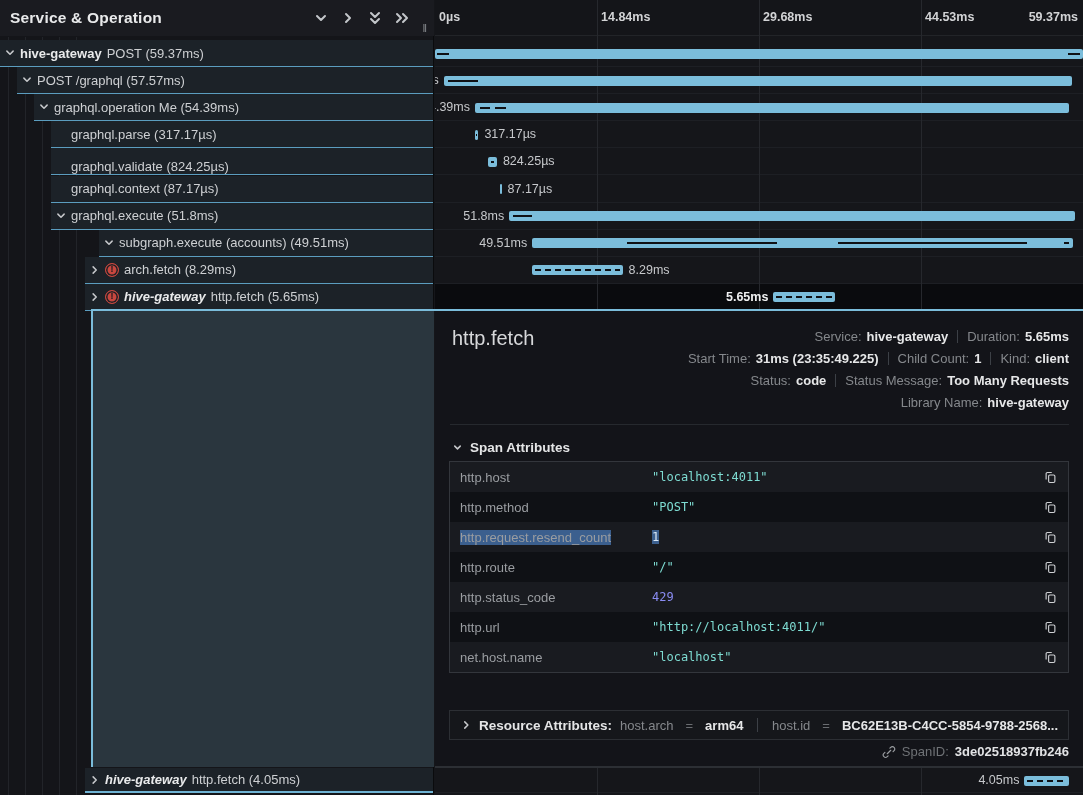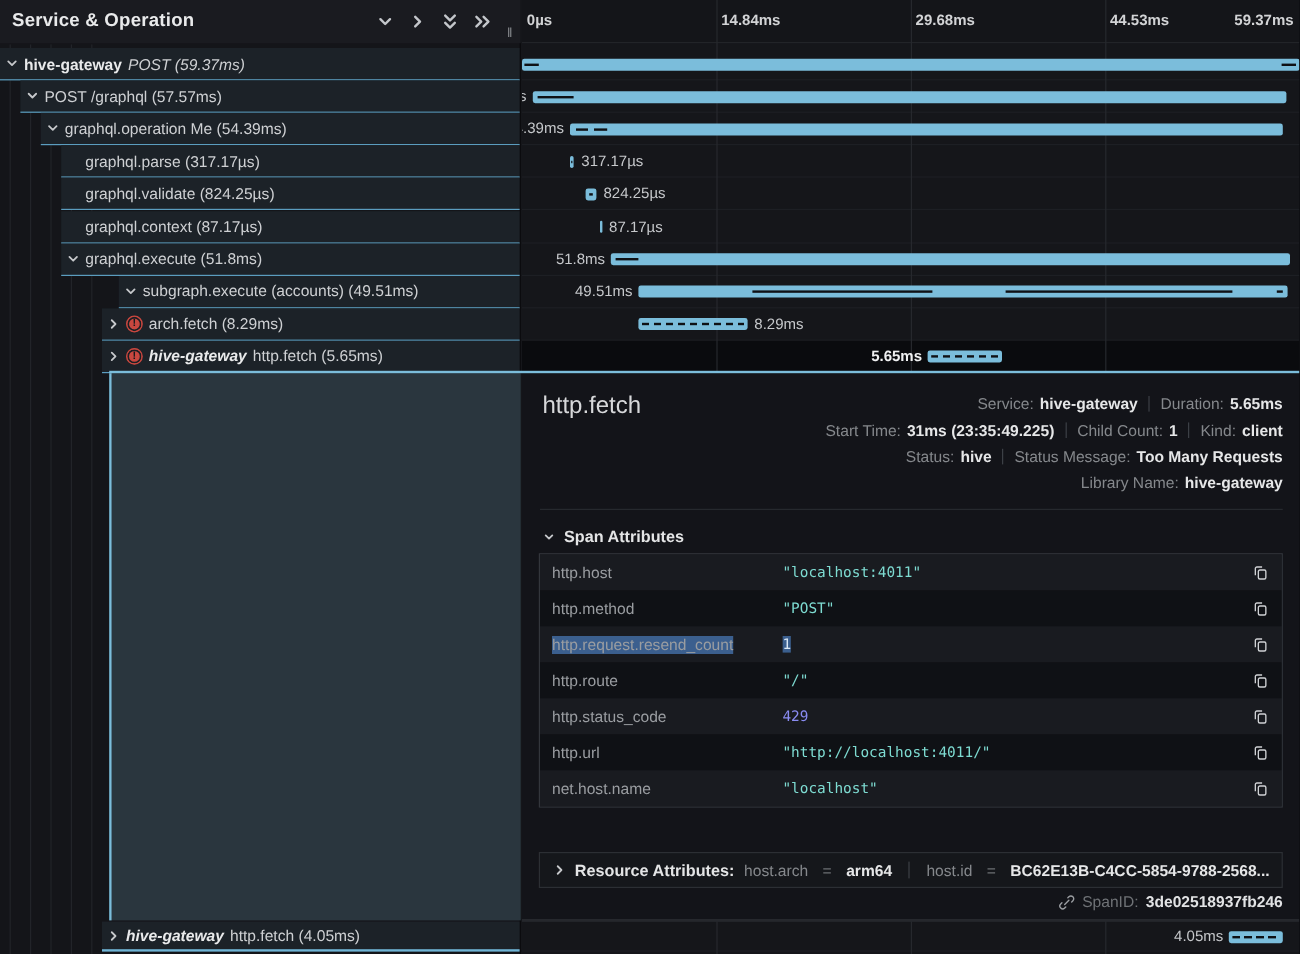--- a/index.html
+++ b/index.html
@@ -102,21 +102,21 @@
         <div class="guide" style="left: 76px;"></div>
       </div>
     <div id="tree-rows">
         <div class="tree-row" style="top: 40px; height: 27.1px; left: 0px;">
           <div class="chev">
             <svg width="10" height="10" viewBox="0 0 16 16" fill="none" stroke-width="2.4" stroke-linecap="round" stroke-linejoin="round">
               <polyline points="3,5 8,10 13,5"></polyline>
             </svg>
           </div>
           <div class="svc" style="display: inline;">hive-gateway</div>
-          <div class="lbl" style="display: inline; font-style: italic;">POST (59.37ms)</div>
+          <div class="lbl" style="display: inline;">POST (59.37ms)</div>
         </div>
         <div class="tree-row" style="top: 67.1px; height: 27.1px; left: 17px;">
           <div class="chev">
             <svg width="10" height="10" viewBox="0 0 16 16" fill="none" stroke-width="2.4" stroke-linecap="round" stroke-linejoin="round">
               <polyline points="3,5 8,10 13,5"></polyline>
             </svg>
           </div>
           <div class="lbl" style="display: inline;">POST /graphql (57.57ms)</div>
         </div>
         <div class="tree-row" style="top: 94.2px; height: 27.1px; left: 34px;">
@@ -124,21 +124,21 @@
             <svg width="10" height="10" viewBox="0 0 16 16" fill="none" stroke-width="2.4" stroke-linecap="round" stroke-linejoin="round">
               <polyline points="3,5 8,10 13,5"></polyline>
             </svg>
           </div>
           <div class="lbl" style="display: inline;">graphql.operation Me (54.39ms)</div>
         </div>
         <div class="tree-row" style="top: 121.3px; height: 27.1px; left: 51px;">
           <div class="chev"></div>
           <div class="lbl" style="display: inline;">graphql.parse (317.17µs)</div>
         </div>
-        <div class="tree-row" style="top: 148.4px; height: 27.1px; left: 51px;">
+        <div class="tree-row" style="top: 148.4px; height: 27.1px; left: 51px; align-items: flex-end;">
           <div class="chev"></div>
           <div class="lbl" style="display: inline;">graphql.validate (824.25µs)</div>
         </div>
         <div class="tree-row" style="top: 175.5px; height: 27.1px; left: 51px;">
           <div class="chev"></div>
           <div class="lbl" style="display: inline;">graphql.context (87.17µs)</div>
         </div>
         <div class="tree-row" style="top: 202.6px; height: 27.1px; left: 51px;">
           <div class="chev">
             <svg width="10" height="10" viewBox="0 0 16 16" fill="none" stroke-width="2.4" stroke-linecap="round" stroke-linejoin="round">
@@ -328,21 +328,21 @@
             </div>
             <div class="meta-div"></div>
             <div class="meta-item">
               <div class="m-label">Kind:</div>
               <div class="m-value">client</div>
             </div>
           </div>
           <div class="meta-line">
             <div class="meta-item">
               <div class="m-label">Status:</div>
-              <div class="m-value">hive</div>
+              <div class="m-value">code</div>
             </div>
             <div class="meta-div"></div>
             <div class="meta-item">
               <div class="m-label">Status Message:</div>
               <div class="m-value">Too Many Requests</div>
             </div>
           </div>
           <div class="meta-line">
             <div class="meta-item">
               <div class="m-label">Library Name:</div>

